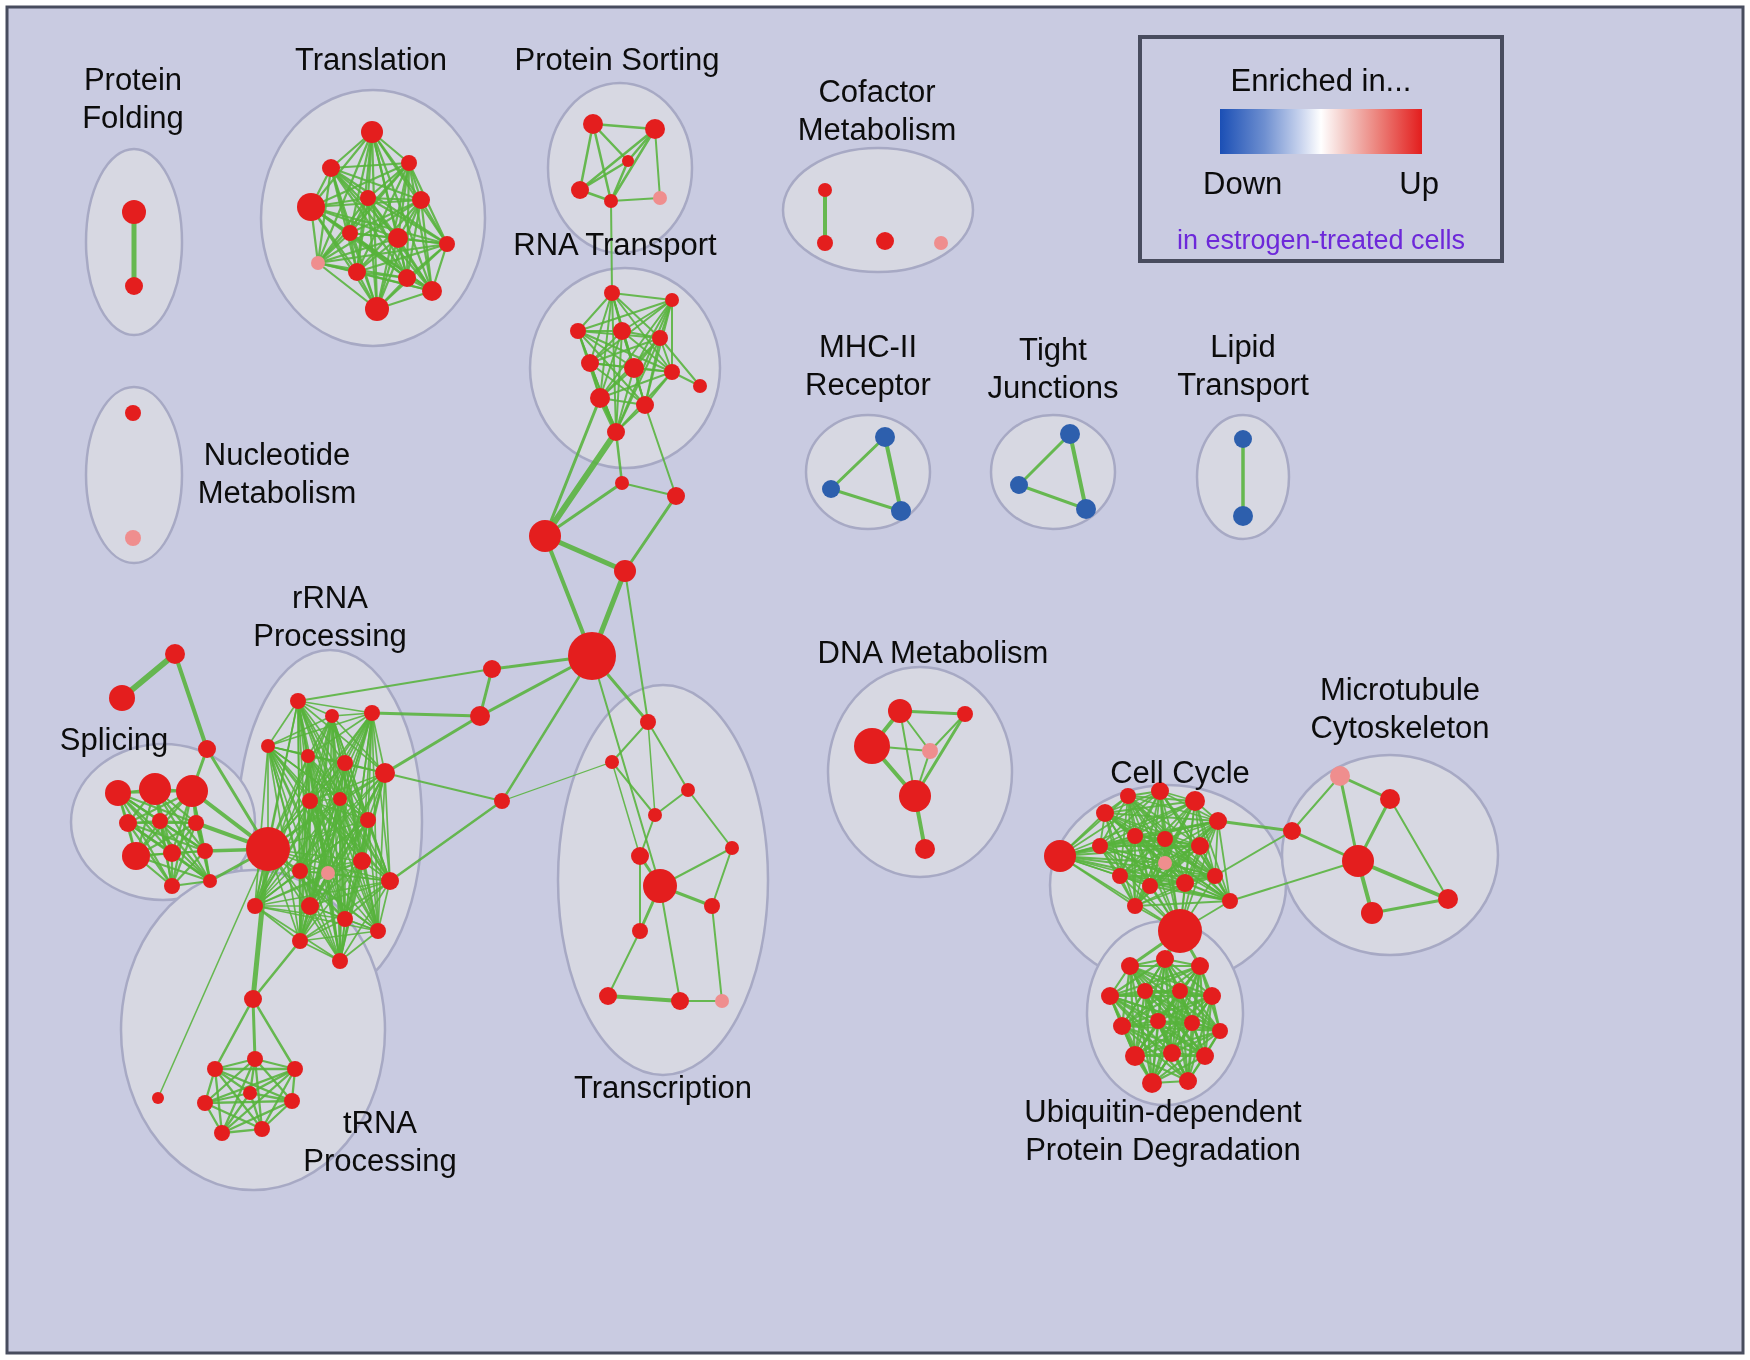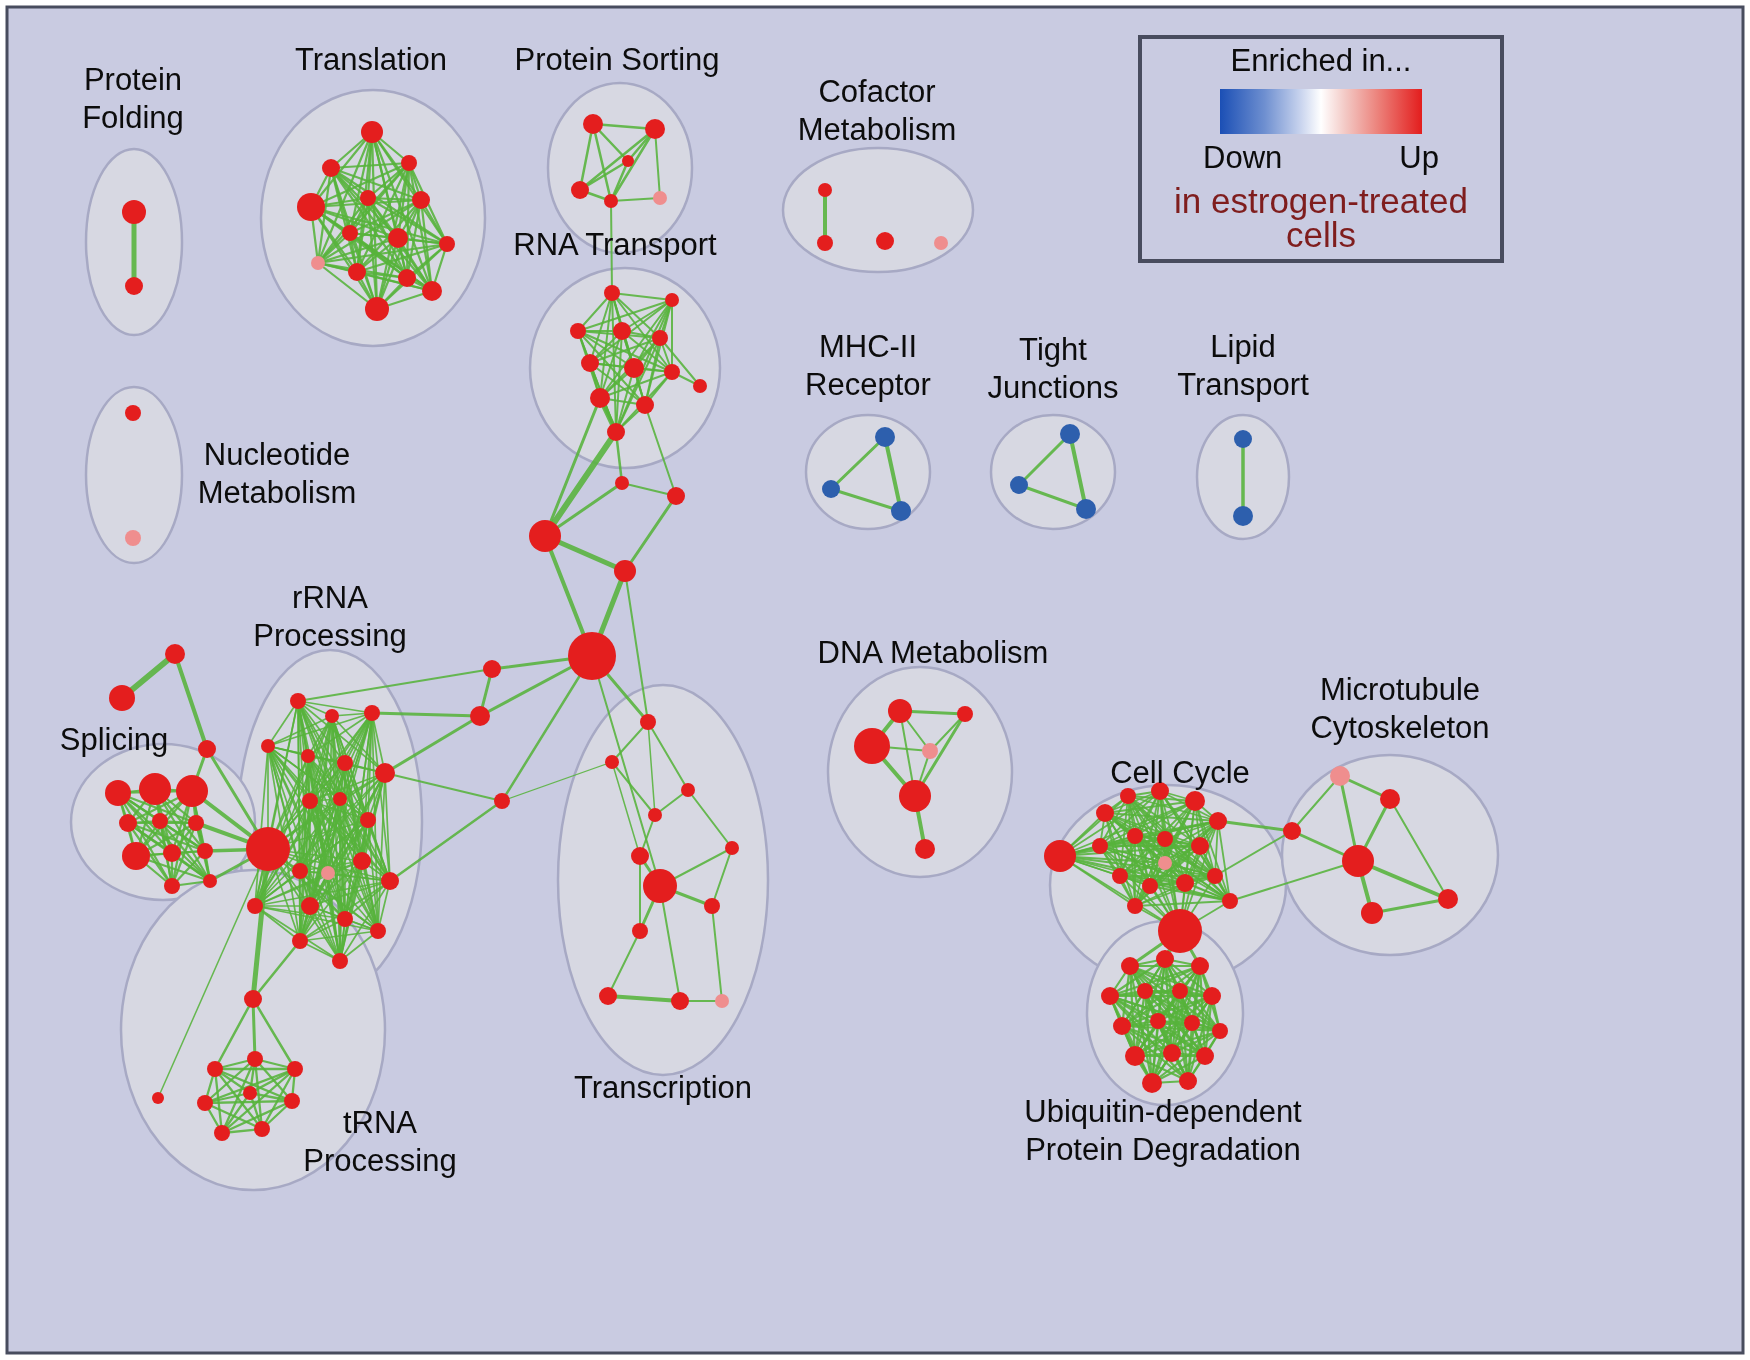--- a/index.html
+++ b/index.html
@@ -1,25 +1,25 @@
 <!DOCTYPE html>
 <html><head>
 <meta charset="utf-8">
 <style>
   html,body{margin:0;padding:0;}
   body{width:1750px;height:1360px;background:#ffffff;font-family:"Liberation Sans",sans-serif;}
   #stage{position:relative;width:1750px;height:1360px;border-radius:25px;}
   #net{position:absolute;left:0;top:0;}
   .legend{position:absolute;left:1138px;top:35px;width:366px;height:228px;box-sizing:border-box;
           border:4px solid #484c5e;background:#c9cbe1;text-align:center;}
-  .legend-title{font-size:31px;color:#0b0b0b;margin-top:4px;}
+  .legend-title{font-size:31px;color:#0b0b0b;margin-top:24px;}
   .legend-bar{width:202px;height:45px;margin:10px auto 2px auto;}
-  .legend-scale{width:236px;margin:6px auto 0 auto;display:flex;justify-content:space-between;
+  .legend-scale{width:236px;margin:12px auto 0 auto;display:flex;justify-content:space-between;
                 font-size:31px;color:#0b0b0b;}
-  .legend-caption{font-size:35px;color:#7f1d1d;line-height:34px;margin-top:8px;}
+  .legend-caption{font-size:27px;color:#6d28d9;line-height:34px;margin-top:21px;}
 </style>
 </head>
 <body>
 
 <div id="stage">
   <svg id="net" width="1750" height="1360" viewBox="0 0 1750 1360">
       <rect x="7" y="7" width="1736" height="1346" fill="#c9cbe1" stroke="#484c5e" stroke-width="3"></rect>
       <g>
         <ellipse cx="134" cy="242" rx="48" ry="93" fill="#d7d8e2" stroke="#a7a9c4" stroke-width="2.5"></ellipse>
         <ellipse cx="373" cy="218" rx="112" ry="128" fill="#d7d8e2" stroke="#a7a9c4" stroke-width="2.5"></ellipse>

